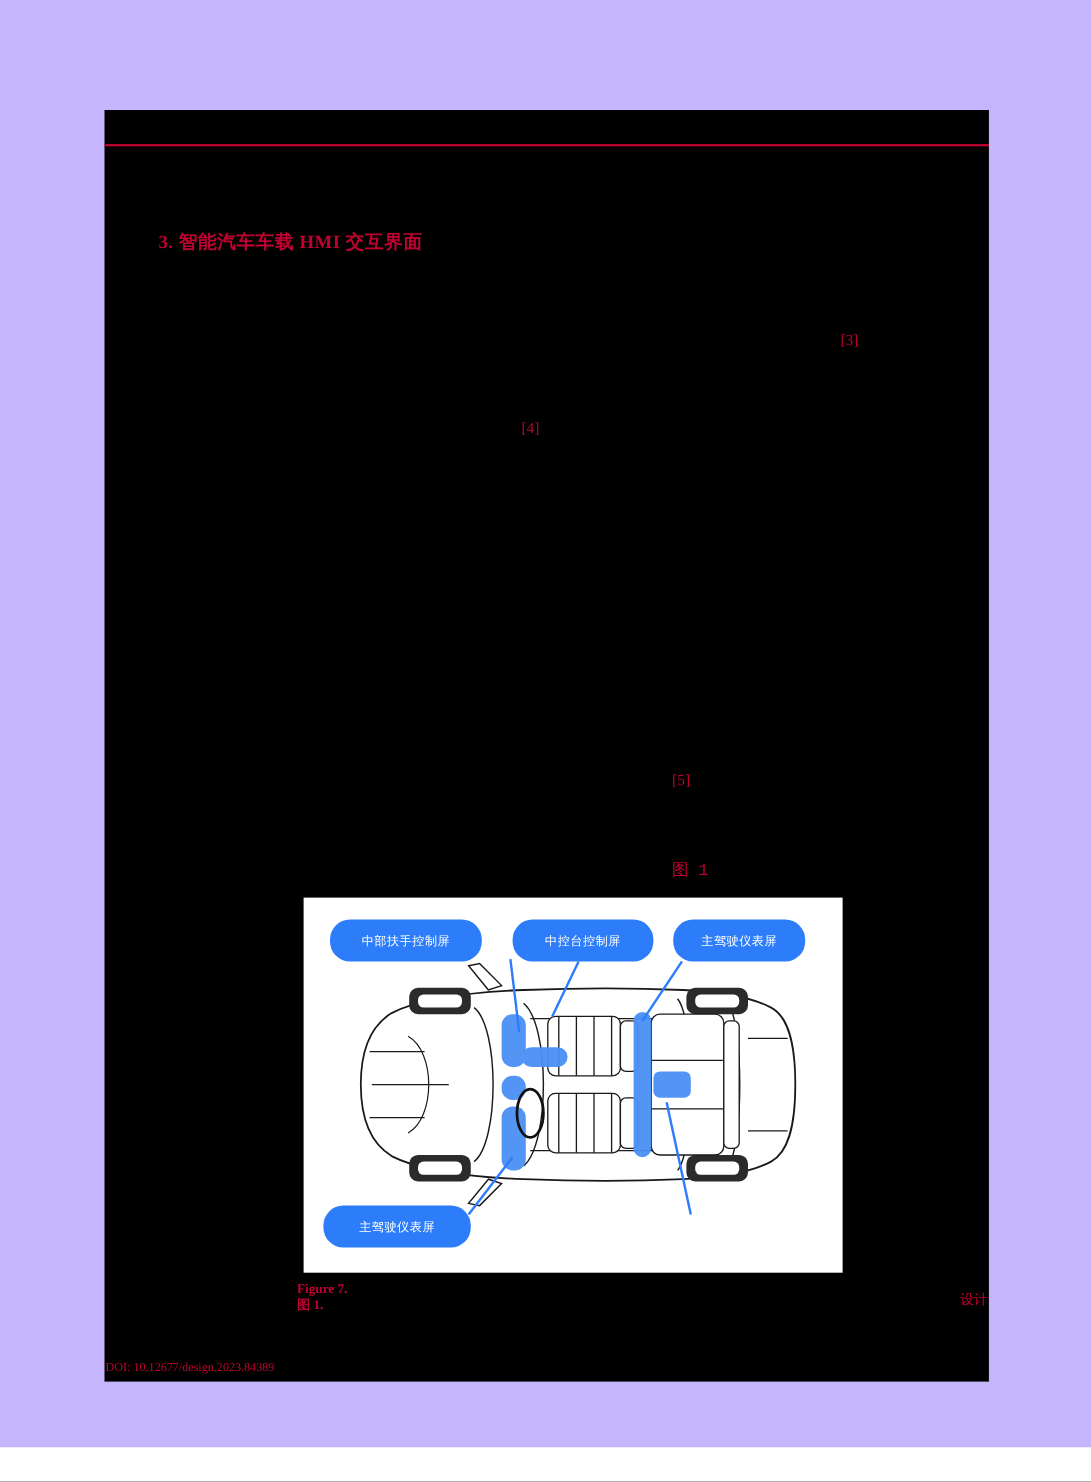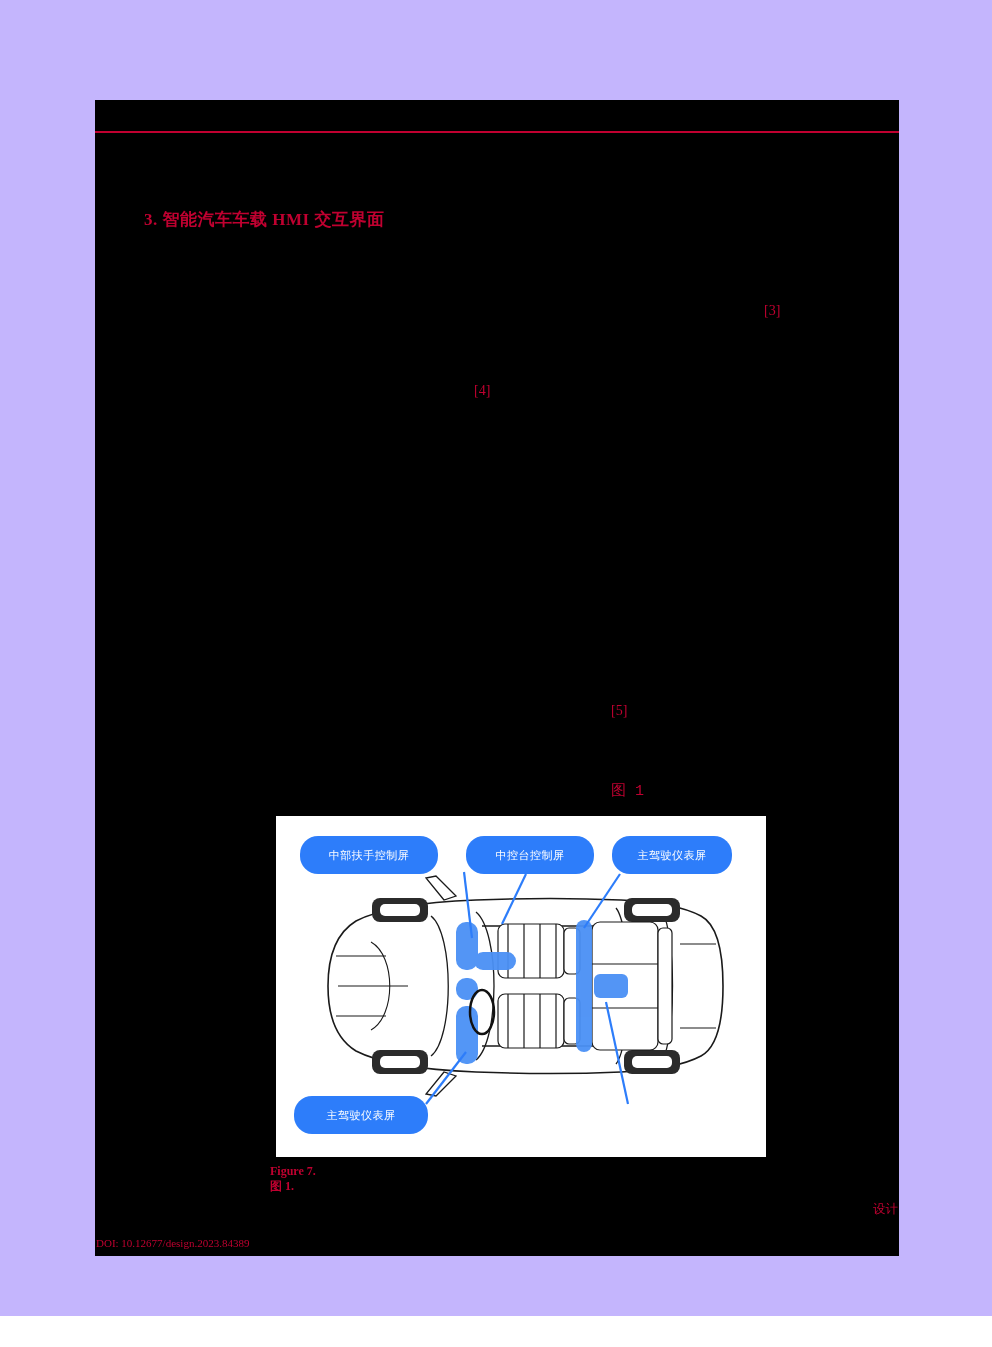--- a/index.html
+++ b/index.html
@@ -90,21 +90,21 @@
     left: 96px;
     top: 1237px;
     font-family: "Liberation Serif", serif;
     font-size: 11px;
     color: #c00030;
     white-space: nowrap;
   }
   .footer-right {
     position: absolute;
     right: 94px;
-    top: 1201px;
+    top: 1173px;
     font-family: Liberation Serif, serif;
     font-size: 12.5px;
     color: #c00030;
     white-space: nowrap;
     text-align: center;
   }
   
   .callout {
     position: absolute;
     background: #2d7dfa;

